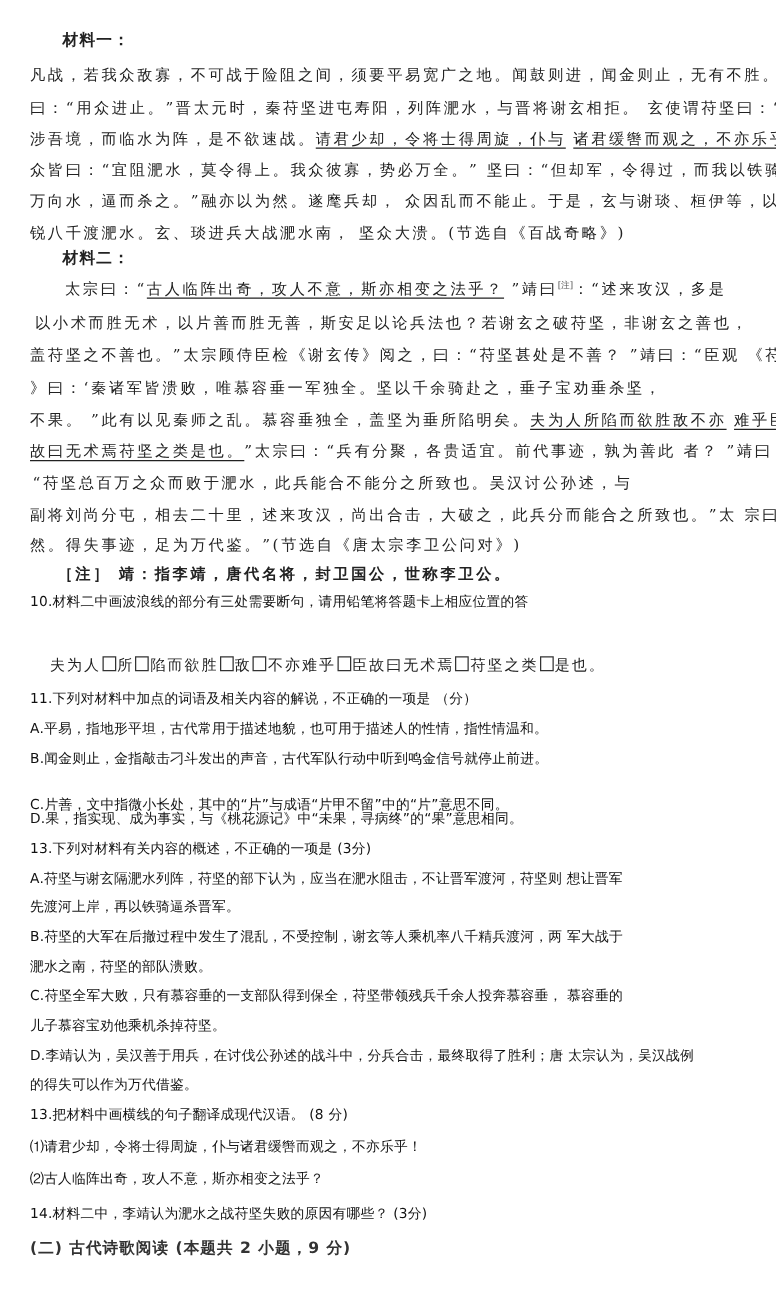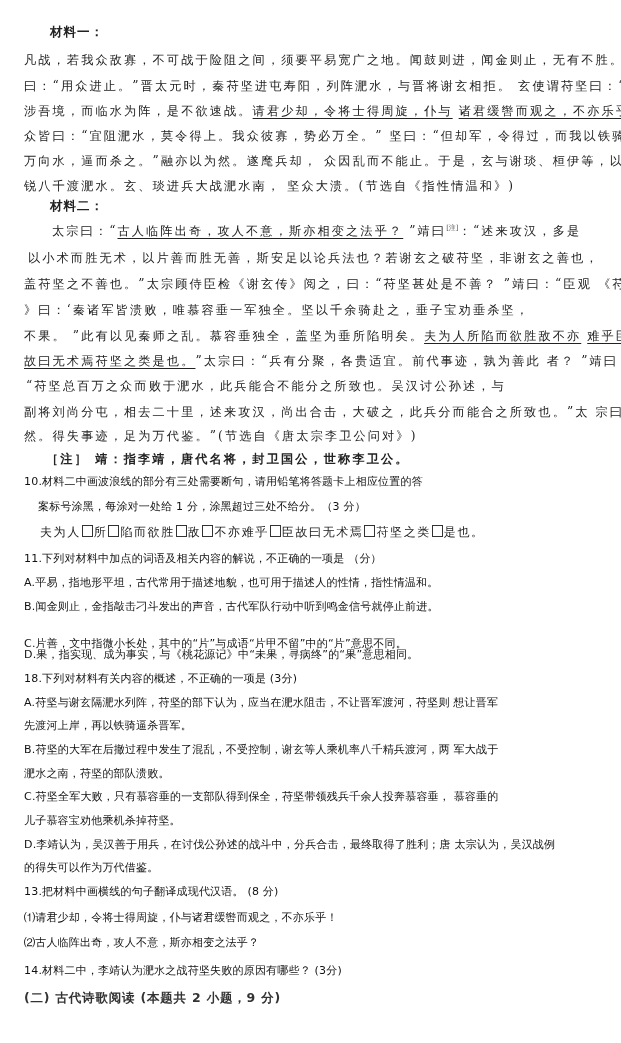--- a/index.html
+++ b/index.html
@@ -34,53 +34,52 @@
 <div class="page">
 
   <div class="line heading" style="left:50px; top:24px;">材料一：</div>
   <div class="line" style="top:52px;">凡战，若我众敌寡，不可战于险阻之间，须要平易宽广之地。闻鼓则进，闻金则止，无有不胜。法</div>
   <div class="line" style="top:78px;">曰：“用众进止。”晋太元时，秦苻坚进屯寿阳，列阵淝水，与晋将谢玄相拒。 玄使谓苻坚曰：“君远</div>
   <div class="line" style="top:103px;">
     <span>涉吾境，而临水为阵，是不欲速战。</span><span class="ul">请君少却，令将士得周旋，仆与</span> <span class="ul">诸君缓辔而观之，不亦乐乎！</span>
   </div>
   <div class="line" style="top:128px;">众皆曰：“宜阻淝水，莫令得上。我众彼寡，势必万全。” 坚曰：“但却军，令得过，而我以铁骑数十</div>
   <div class="line" style="top:153px;">万向水，逼而杀之。”融亦以为然。遂麾兵却， 众因乱而不能止。于是，玄与谢琰、桓伊等，以精</div>
-  <div class="line" style="top:178px;">锐八千渡淝水。玄、琰进兵大战淝水南， 坚众大溃。(节选自《指性情温和》)</div>
+  <div class="line" style="top:178px;">锐八千渡淝水。玄、琰进兵大战淝水南， 坚众大溃。(节选自《百战奇略》)</div>
 
   <div class="line heading" style="left:50px; top:198px;">材料二：</div>
   <div class="line" style="left:52px; top:223px;">
     <span>太宗曰：“</span><span class="ul">古人临阵出奇，攻人不意，斯亦相变之法乎？</span><span> ”靖曰</span><span class="sup">[注]</span><span>：“述来攻汉，多是</span>
   </div>
   <div class="line" style="left:28px; top:250px;">以小术而胜无术，以片善而胜无善，斯安足以论兵法也？若谢玄之破苻坚，非谢玄之善也，</div>
   <div class="line" style="top:276px;">盖苻坚之不善也。”太宗顾侍臣检《谢玄传》阅之，曰：“苻坚甚处是不善？ ”靖曰：“臣观 《苻坚载记</div>
   <div class="line" style="top:302px;">》曰：‘秦诸军皆溃败，唯慕容垂一军独全。坚以千余骑赴之，垂子宝劝垂杀坚，</div>
   <div class="line" style="top:328px;">
     <span>不果。 ”此有以见秦师之乱。慕容垂独全，盖坚为垂所陷明矣。</span><span class="ul">夫为人所陷而欲胜敌不亦</span> <span class="ul">难乎臣</span>
   </div>
   <div class="line" style="top:353px;">
     <span class="ul">故曰无术焉苻坚之类是也。</span><span>”太宗曰：“兵有分聚，各贵适宜。前代事迹，孰为善此 者？ ”靖曰：</span>
   </div>
   <div class="line" style="left:26px; top:378px;">“苻坚总百万之众而败于淝水，此兵能合不能分之所致也。吴汉讨公孙述，与</div>
   <div class="line" style="top:404px;">副将刘尚分屯，相去二十里，述来攻汉，尚出合击，大破之，此兵分而能合之所致也。”太 宗曰：“</div>
   <div class="line" style="top:428px;">然。得失事迹，足为万代鉴。”(节选自《唐太宗李卫公问对》)</div>
   <div class="line" style="left:46px; top:451px;font-weight:bold;">［注］ 靖：指李靖，唐代名将，封卫国公，世称李卫公。</div>
 
   <div class="q" style="top:474px;">10.材料二中画波浪线的部分有三处需要断句，请用铅笔将答题卡上相应位置的答</div>
-  <div class="q" style="left:38px; top:499px;">案标号涂黑，每涂对一处给 1 分，涂黑超过三处不给分。（3 分）</div>
   <div class="line" style="left:40px; top:524px; letter-spacing:1.6px; font-size:12px;">
     <span>夫为人</span><span class="box"></span><span>所</span><span class="box"></span><span>陷而欲胜</span><span class="box"></span><span>敌</span><span class="box"></span><span>不亦难乎</span><span class="box"></span><span>臣故曰无术焉</span><span class="box"></span><span>苻坚之类</span><span class="box"></span><span>是也。</span>
   </div>
 
   <div class="q" style="top:551px;">11.下列对材料中加点的词语及相关内容的解说，不正确的一项是 （分）</div>
   <div class="q" style="top:575px;">A.平易，指地形平坦，古代常用于描述地貌，也可用于描述人的性情，指性情温和。</div>
   <div class="q" style="top:599px;">B.闻金则止，金指敲击刁斗发出的声音，古代军队行动中听到鸣金信号就停止前进。</div>
   <div class="q" style="top:623px;margin-top:13px;">C.片善，文中指微小长处，其中的“片”与成语“片甲不留”中的“片”意思不同。</div>
   <div class="q" style="top:647px;">D.果，指实现、成为事实，与《桃花源记》中“未果，寻病终”的“果”意思相同。</div>
 
-  <div class="q" style="top:671px;">18.下列对材料有关内容的概述，不正确的一项是 (3分)</div>
+  <div class="q" style="top:671px;">13.下列对材料有关内容的概述，不正确的一项是 (3分)</div>
   <div class="q" style="top:695px;">A.苻坚与谢玄隔淝水列阵，苻坚的部下认为，应当在淝水阻击，不让晋军渡河，苻坚则 想让晋军</div>
   <div class="q" style="top:718px;">先渡河上岸，再以铁骑逼杀晋军。</div>
   <div class="q" style="top:766px;">淝水之南，苻坚的部队溃败。</div>
   <div class="q" style="top:742px;">B.苻坚的大军在后撤过程中发生了混乱，不受控制，谢玄等人乘机率八千精兵渡河，两 军大战于</div>
   <div class="q" style="top:789px;">C.苻坚全军大败，只有慕容垂的一支部队得到保全，苻坚带领残兵千余人投奔慕容垂， 慕容垂的</div>
   <div class="q" style="top:813px;">儿子慕容宝劝他乘机杀掉苻坚。</div>
   <div class="q" style="top:837px;">D.李靖认为，吴汉善于用兵，在讨伐公孙述的战斗中，分兵合击，最终取得了胜利；唐 太宗认为，吴汉战例</div>
   <div class="q" style="top:860px;">的得失可以作为万代借鉴。</div>
 
   <div class="q" style="top:884px;">13.把材料中画横线的句子翻译成现代汉语。 (8 分)</div>

